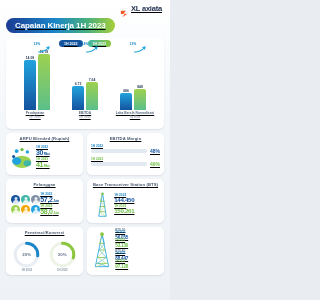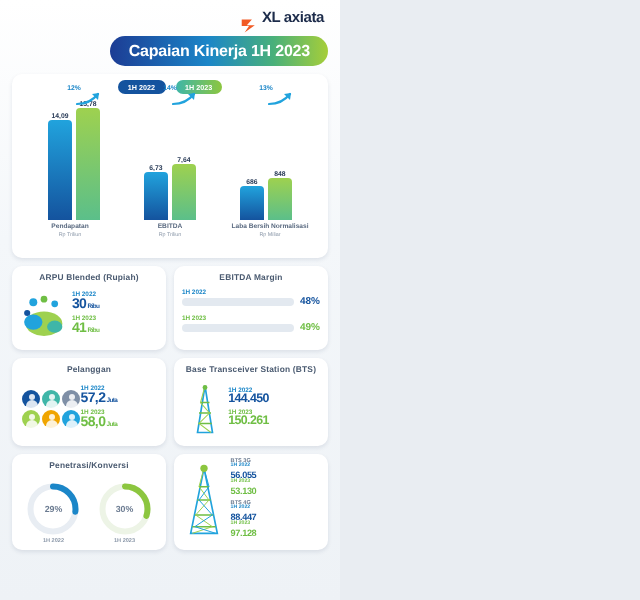--- a/index.html
+++ b/index.html
@@ -7,36 +7,37 @@
     width: 170px; height: 300px;
     font-family: "Liberation Sans", sans-serif;
     background: #e9edf2;
     overflow: hidden;
   }
   #poster {
     position: relative;
     width: 170px; height: 300px;
     background: linear-gradient(180deg,#ffffff 0%,#f4f7fa 40%,#eef2f6 100%);
     padding: 0 6px;
+    text-decoration: underline;
   }
   
   .brandbar {
     height: 16px;
     display: flex; align-items: center; justify-content: flex-end;
     padding-right: 2px;
   }
   .logo { display: flex; align-items: center; gap: 2px; }
   .logo-mark {
     width: 9px; height: 8px; position: relative;
   }
   .logo-text {
     font-size: 7.5px; font-weight: bold; color: #1c2b4a;
     letter-spacing: -0.2px;
   }
-  .title-wrap { display: flex; justify-content: flex-end; margin-top: 2px; }
+  .title-wrap { display: flex; justify-content: flex-start; margin-top: 2px; }
   .title-pill {
     background: linear-gradient(90deg,#1c3c94 0%,#1b86c8 45%,#49b07a 75%,#a6ce39 100%);
     color: #fff;
     font-size: 8px; font-weight: bold;
     padding: 3px 9px;
     border-radius: 9px;
     white-space: nowrap;
     letter-spacing: -0.1px;
   }
   

